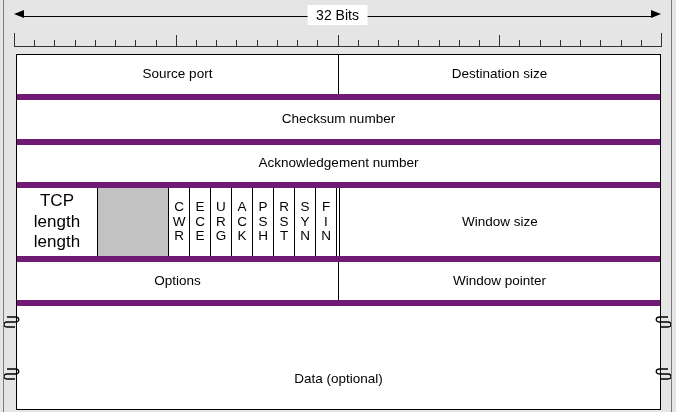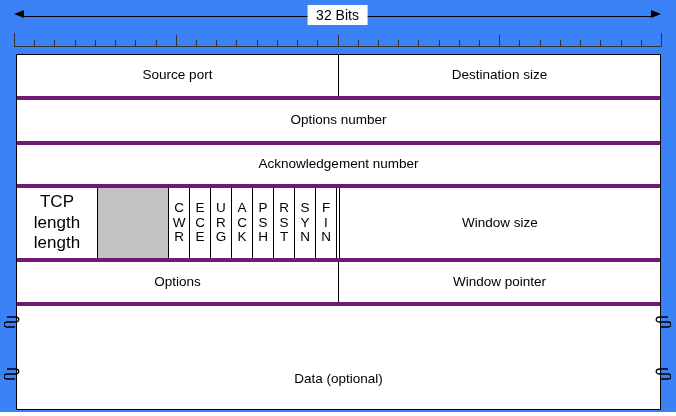--- a/index.html
+++ b/index.html
@@ -7,21 +7,21 @@
     padding: 0;
     background: #ffffff;
   }
   body {
     font-family: "Liberation Sans", sans-serif;
   }
   #page {
     position: relative;
     width: 676px;
     height: 412px;
-    background: #3b82f6;
+    background: #e5e5e5;
     box-sizing: border-box;
     overflow: hidden;
   }
   
   #outer-frame {
     position: absolute;
     left: 3px;
     top: 0px;
     width: 669px;
     height: 415px;
@@ -110,21 +110,21 @@
     height: 356px;
     border: 1px solid #000000;
     box-sizing: border-box;
     background: #ffffff;
   }
   .row {
     position: absolute;
     left: 0;
     width: 100%;
     box-sizing: border-box;
-    border-bottom: 4px solid #701a75;
+    border-bottom: 6px solid #701a75;
   }
   .row.last { border-bottom: none; }
   .cell {
     position: absolute;
     top: 0;
     height: 100%;
     box-sizing: border-box;
     display: flex;
     align-items: center;
     justify-content: center;
@@ -230,21 +230,21 @@
       <div class="cell divider-right" style="left:0px; width:322px;">
         <span>Source port</span>
       </div>
       <div class="cell" style="left:322px; width:321px;">
         <span>Destination size</span>
       </div>
     </div>
 
     <div class="row" style="top:45px; height:45px;">
       <div class="cell" style="left:0px; width:643px;">
-        <span>Options number</span>
+        <span>Checksum number</span>
       </div>
     </div>
 
     <div class="row" style="top:90px; height:43px;">
       <div class="cell" style="left:0px; width:643px;">
         <span>Acknowledgement number</span>
       </div>
     </div>
 
     <div class="row" style="top:133px; height:74px;">

